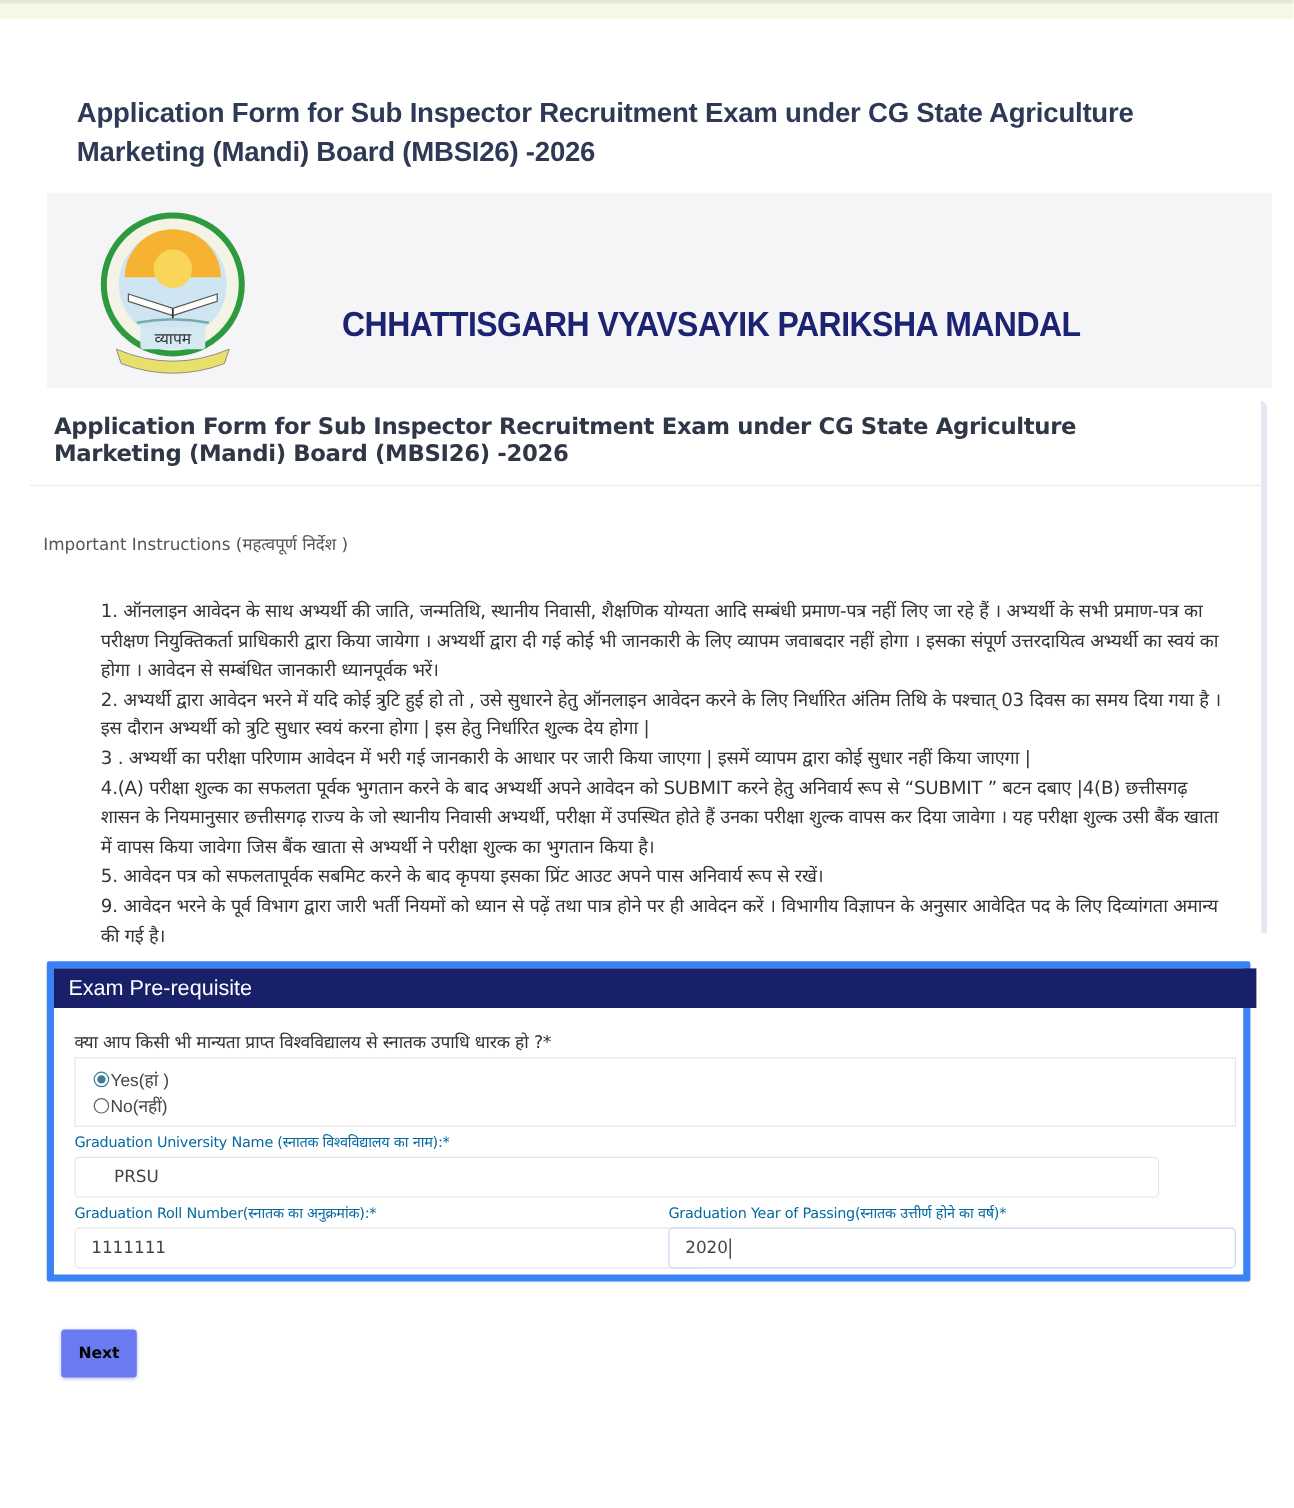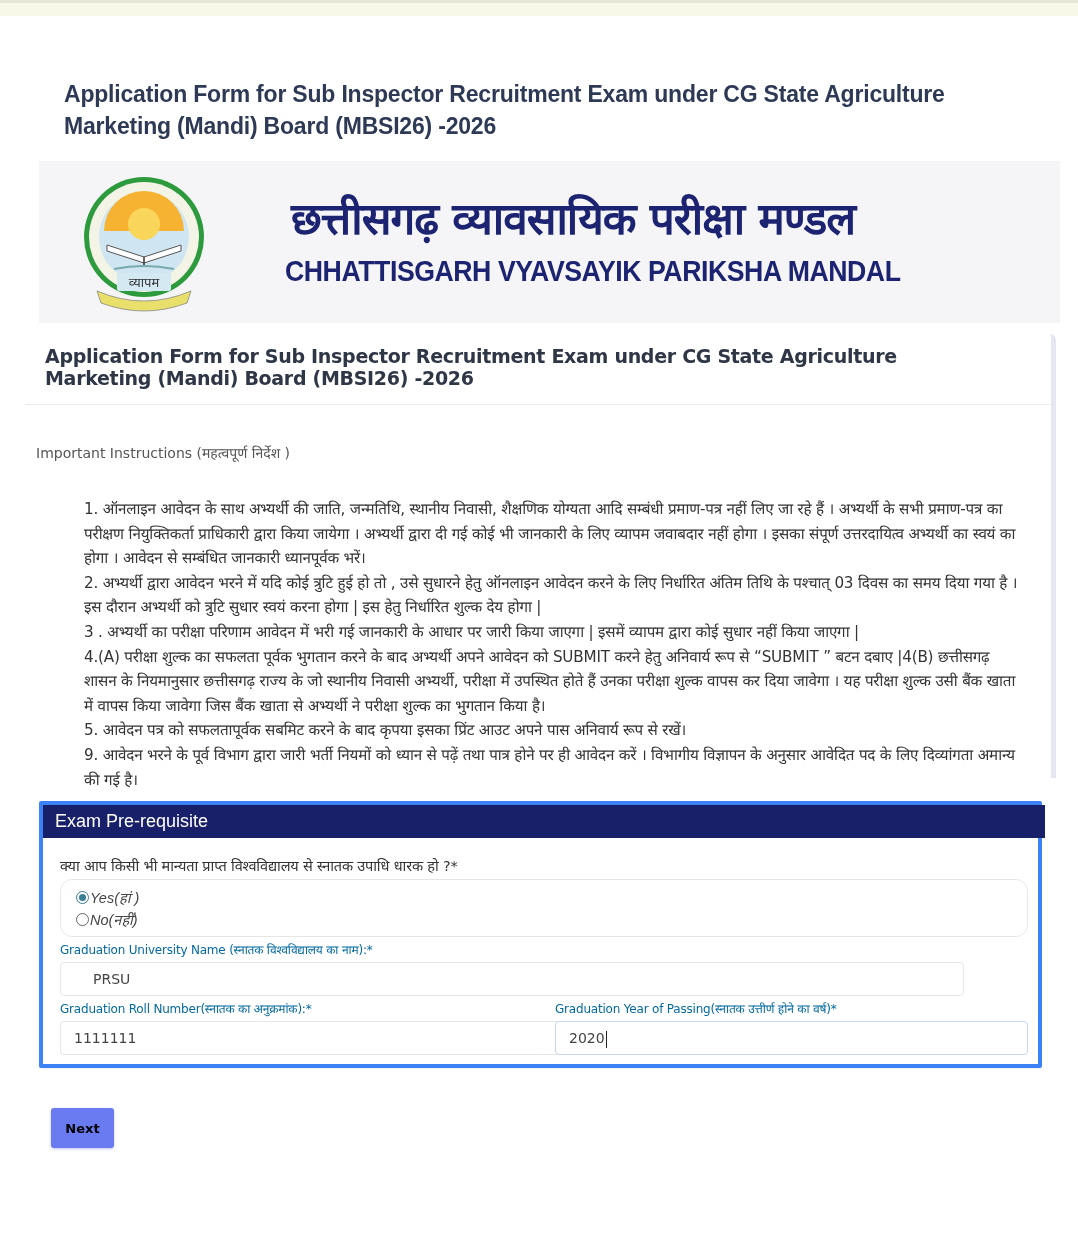--- a/index.html
+++ b/index.html
@@ -15,24 +15,24 @@
     .banner-hindi { position: absolute; left: 252px; top: 30px; font-family: "DejaVu Sans", sans-serif; font-size: 44px; font-weight: bold; color: #1c2472; letter-spacing: -1px; line-height: 56px; }
     .banner-english { position: absolute; left: 246px; top: 94px; font-size: 29px; font-weight: bold; color: #1c2472; letter-spacing: -0.5px; transform: scaleX(0.92); transform-origin: left; }
 
     .card { position: absolute; left: 25px; top: 334px; width: 1031px; height: 444px; background: #fff; border-right: 5px solid #e4e7f2; border-radius: 6px 6px 0 0; }
     .card-title { position: absolute; left: 20px; top: 11px; width: 960px; font-size: 19px; font-weight: bold; line-height: 22px; color: #2f3646; font-family: "DejaVu Sans", sans-serif; letter-spacing: -0.3px; }
     .card-divider { position: absolute; left: 0; top: 70px; width: 1026px; height: 1px; background: #ececec; }
     .instr-heading { position: absolute; left: 11px; top: 109px; font-size: 14px; color: #555; font-family: "DejaVu Sans", sans-serif; }
     .instr-list { position: absolute; left: 59px; top: 147px; width: 935px; font-size: 15.2px; line-height: 24.6px; color: #333; font-family: "DejaVu Sans", sans-serif; letter-spacing: -0.2px; margin-top: 16px; }
     .instr-list p { margin: 0; }
 
-    .prereq { position: absolute; left: 39px; top: 801px; width: 1003px; height: 267px; background: #fff; border: 4px solid #3b82f6; border-radius: 2px; box-shadow: 0 1px 2px rgba(0,0,0,0.06); }
+    .prereq { position: absolute; left: 39px; top: 801px; width: 1003px; height: 267px; background: #fff; border: 6px solid #3b82f6; border-radius: 2px; box-shadow: 0 1px 2px rgba(0,0,0,0.06); }
     .prereq-header { position: absolute; left: 0; top: 0; width: 1002px; height: 33px; background: #18206a; color: #fff; font-size: 18px; line-height: 33px; padding-left: 12px; }
     .q-label { position: absolute; left: 17px; top: 50px; font-size: 14.5px; color: #333; font-family: "DejaVu Sans", sans-serif; letter-spacing: -0.2px; }
-    .radio-box { position: absolute; left: 17px; top: 74px; width: 968px; height: 58px; border: 1px solid #e6e6e6; border-radius: 12px; font-style: italic; }
+    .radio-box { position: absolute; left: 17px; top: 74px; width: 968px; height: 58px; border: 1px solid #e6e6e6; border-radius: 0; }
     .radio-row { position: absolute; left: 15px; display: flex; align-items: center; font-size: 14.5px; color: #444; cursor: pointer; }
     .radio-row.r1 { top: 7px; }
     .radio-row.r2 { top: 29px; }
     .radio { width: 13px; height: 13px; border: 1px solid #666; border-radius: 50%; margin-right: 1px; display: inline-block; position: relative; background: #fff; }
     .radio.checked { border-color: #3a7d95; }
     .radio.checked::after { content: ""; position: absolute; left: 2px; top: 2px; width: 7px; height: 7px; border-radius: 50%; background: #3a7d95; }
 
     .field-label { position: absolute; font-size: 12px; color: #0369a1; font-family: "DejaVu Sans", sans-serif; letter-spacing: -0.2px; }
     .field-input { position: absolute; height: 34px; border: 1px solid #e6e6e6; border-radius: 4px; padding-left: 13px; font-size: 14px; color: #444; font-family: "DejaVu Sans", sans-serif; line-height: 32px; background: #fff; }
     .field-input.focused { border-color: #c7d7ee; }
@@ -54,21 +54,20 @@
     <circle cx="65" cy="68" r="45" fill="#cfe6f2"></circle>
     <path d="M25 62 A40 40 0 0 1 105 62 Z" fill="#f5b331"></path>
     <circle cx="65" cy="55" r="16" fill="#f9d65a"></circle>
     <path d="M28 76 L65 88 L102 76 L102 82 L65 94 L28 82 Z" fill="#fff" stroke="#555" stroke-width="1"></path>
     <path d="M65 88 L65 96" stroke="#333" stroke-width="1.5"></path>
     <path d="M35 100 Q65 94 95 100" stroke="#7aa" stroke-width="2" fill="none"></path>
     <rect x="38" y="104" width="54" height="18" rx="2" fill="#d5e9f3"></rect>
     <text x="65" y="118" font-size="13" text-anchor="middle" fill="#333" font-family="DejaVu Sans, sans-serif">व्यापम</text>
     <path d="M18 122 Q65 142 112 122 L108 134 Q65 150 22 134 Z" fill="#e9df6b" stroke="#888" stroke-width="0.8"></path>
   </svg>
-  <div class="banner-hindi">छत्तीसगढ़ व्यावसायिक परीक्षा मण्डल</div>
   <div class="banner-english">CHHATTISGARH VYAVSAYIK PARIKSHA MANDAL</div>
 </div>
 
 <div class="card">
   <h2 class="card-title">Application Form for Sub Inspector Recruitment Exam under CG State Agriculture Marketing (Mandi) Board (MBSI26) -2026</h2>
   <div class="card-divider"></div>
   <div class="instr-heading">Important Instructions (महत्वपूर्ण निर्देश )</div>
   <div class="instr-list">
     <p>1. ऑनलाइन आवेदन के साथ अभ्यर्थी की जाति, जन्मतिथि, स्थानीय निवासी, शैक्षणिक योग्यता आदि सम्बंधी प्रमाण-पत्र नहीं लिए जा रहे हैं । अभ्यर्थी के सभी प्रमाण-पत्र का परीक्षण नियुक्तिकर्ता प्राधिकारी द्वारा किया जायेगा । अभ्यर्थी द्वारा दी गई कोई भी जानकारी के लिए व्यापम जवाबदार नहीं होगा । इसका संपूर्ण उत्तरदायित्व अभ्यर्थी का स्वयं का होगा । आवेदन से सम्बंधित जानकारी ध्यानपूर्वक भरें।</p>
     <p>2. अभ्यर्थी द्वारा आवेदन भरने में यदि कोई त्रुटि हुई हो तो , उसे सुधारने हेतु ऑनलाइन आवेदन करने के लिए निर्धारित अंतिम तिथि के पश्चात् 03 दिवस का समय दिया गया है । इस दौरान अभ्यर्थी को त्रुटि सुधार स्वयं करना होगा | इस हेतु निर्धारित शुल्क देय होगा |</p>

